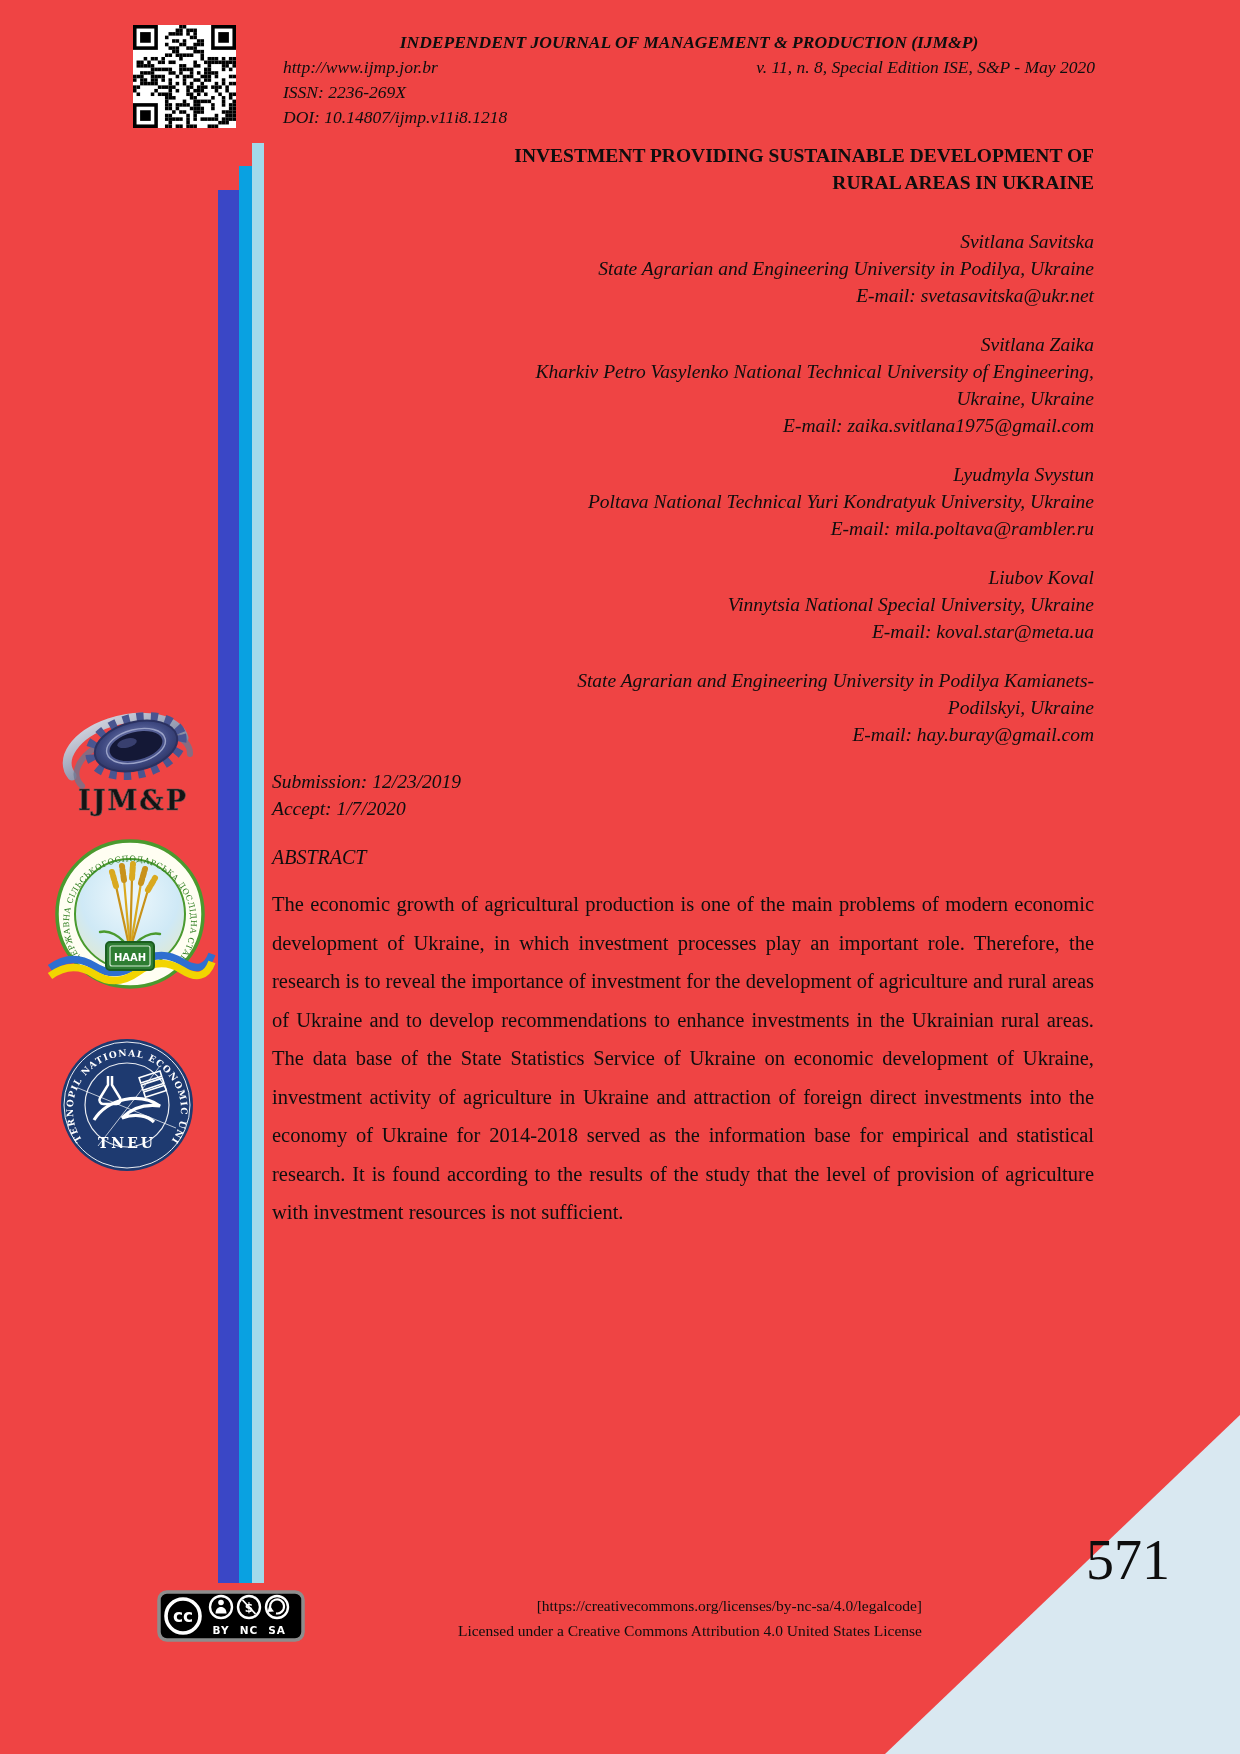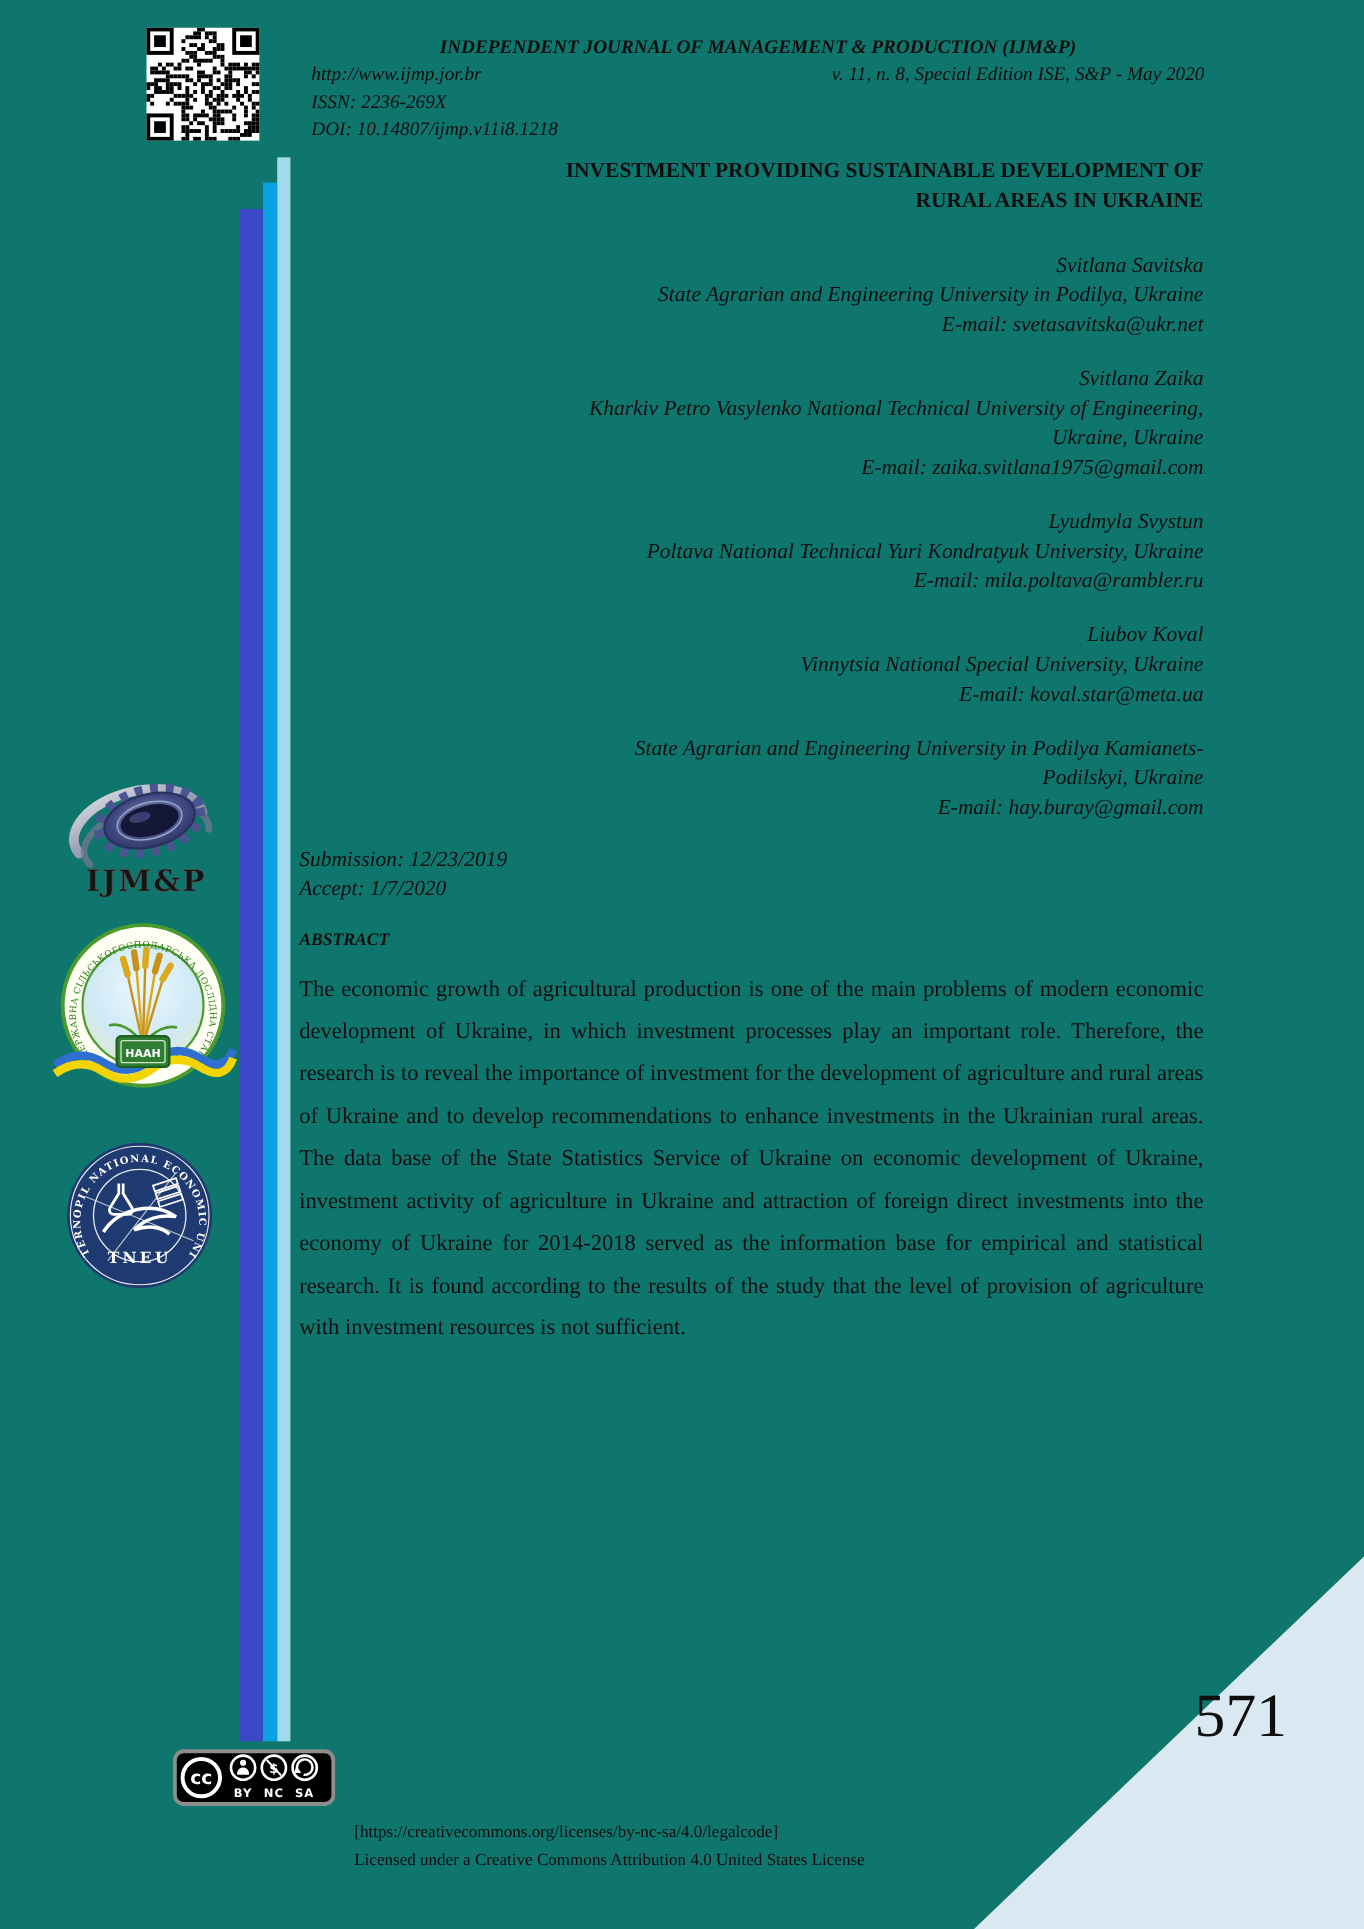--- a/index.html
+++ b/index.html
@@ -1,17 +1,17 @@
 <!DOCTYPE html>
 <html><head>
 <meta charset="utf-8">
 <style>
   html,body { margin:0; padding:0; background:#ffffff; }
   .page {
-    position:relative; width:1240px; height:1754px; background:#0f766e;
+    position:relative; width:1240px; height:1754px; background:#ef4444;
     font-family:"Liberation Serif", serif; color:#0e0e0e; overflow:hidden;
   }
   
   .corner-triangle {
     position:absolute; left:885px; top:1415px; width:355px; height:339px;
     background:#d9e8f1;
     clip-path:polygon(100% 0, 100% 100%, 0 100%);
   }
   
   .bar { position:absolute; }
@@ -26,30 +26,30 @@
     font-style:italic; font-size:17.5px; line-height:25px; }
   .header .jtitle { font-weight:bold; text-align:center; font-size:17.5px; }
   .header .row2 { display:flex; justify-content:space-between; }
   
   .content { position:absolute; left:272px; top:142px; width:822px; font-size:19.5px; }
   .article-title { font-weight:bold; text-align:right; line-height:27px; font-size:19.5px; }
   .authors-wrap { margin-top:32px; }
   .author-block { text-align:right; font-style:italic; line-height:27px; margin-top:22px; }
   .author-block:first-child { margin-top:0; }
   .dates { text-align:left; font-style:italic; line-height:27px; margin-top:20px; }
-  .abstract-heading { font-weight:bold; font-style:italic; margin-top:24px; font-size:16px; }
+  .abstract-heading { font-weight:normal; font-style:italic; margin-top:24px; font-size:20px; }
   .abstract-text { margin-top:16px; text-align:justify; font-size:20.5px; line-height:38.5px; }
   
   .ijmp-logo { position:absolute; left:58px; top:698px; width:150px; height:120px; }
   .naan-logo { position:absolute; left:42px; top:838px; width:176px; height:170px; }
   .tneu-logo { position:absolute; left:48px; top:1036px; width:158px; height:142px; }
   .ijmp-logo svg, .naan-logo svg, .tneu-logo svg, .cc-badge svg { width:100%; height:100%; display:block; }
   
   .cc-badge { position:absolute; left:157px; top:1590px; width:148px; height:52px; }
-  .license-text { position:absolute; left:322px; top:1653px; width:600px; font-size:15.5px; line-height:25px; }
+  .license-text { position:absolute; left:322px; top:1593px; width:600px; font-size:15.5px; line-height:25px;text-align:right; }
   .page-number { position:absolute; left:1086px; top:1520px; font-size:56px; line-height:80px; font-family:"Liberation Serif", serif; }
 </style>
 </head>
 <body>
 
 <div class="page">
 
   <div class="corner-triangle"></div>
 
   <div class="bar bar-light"></div>

